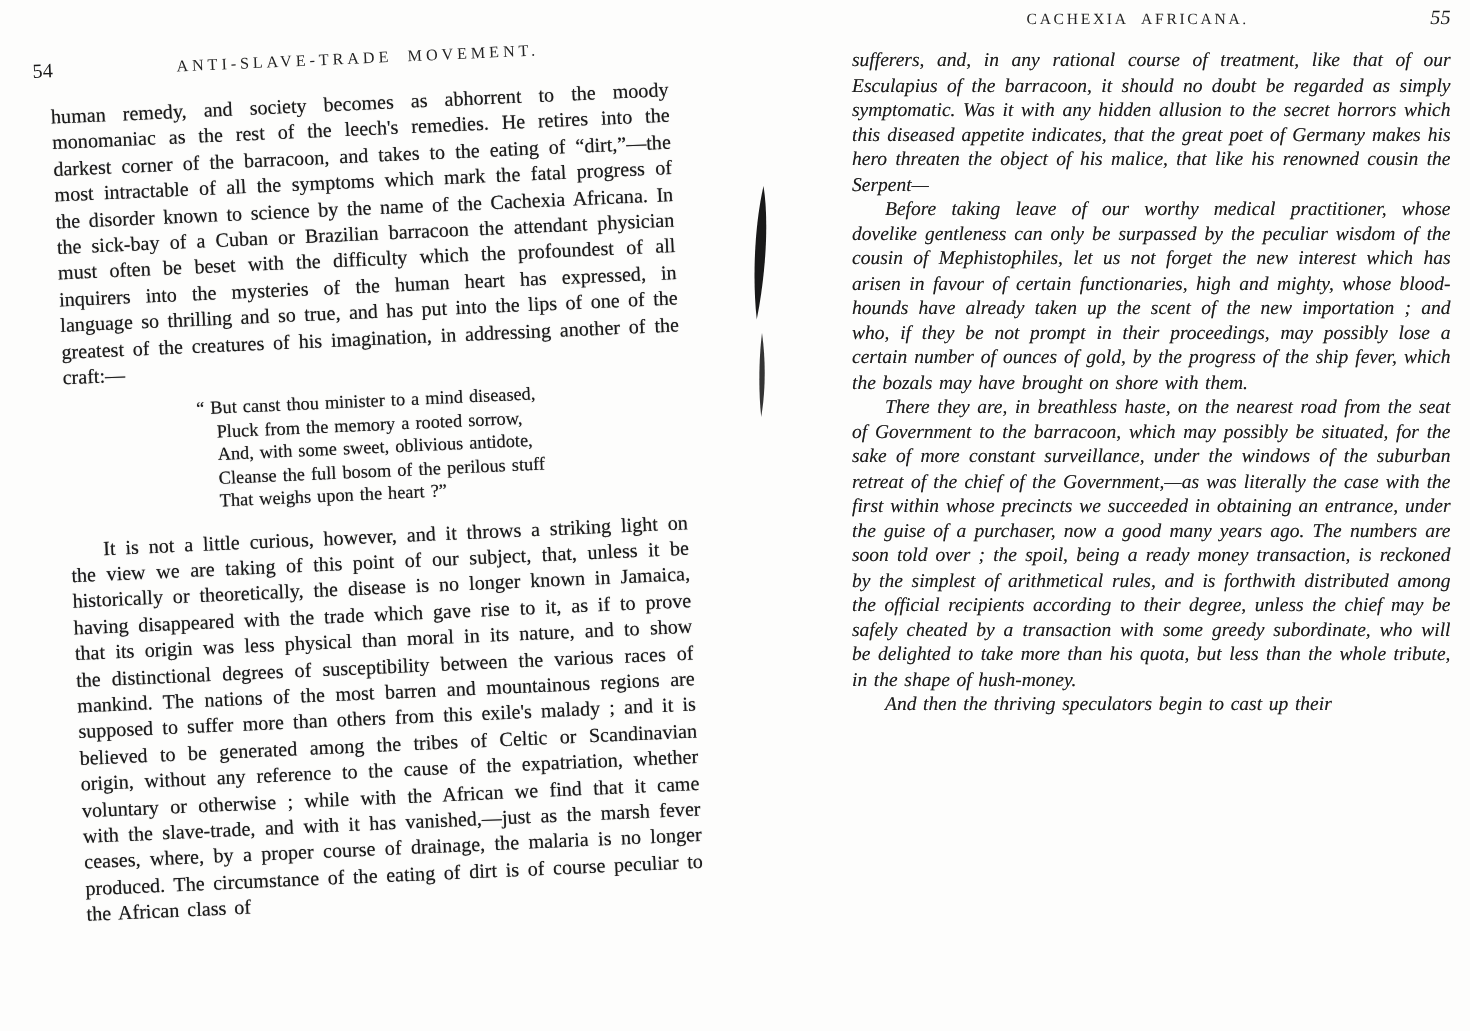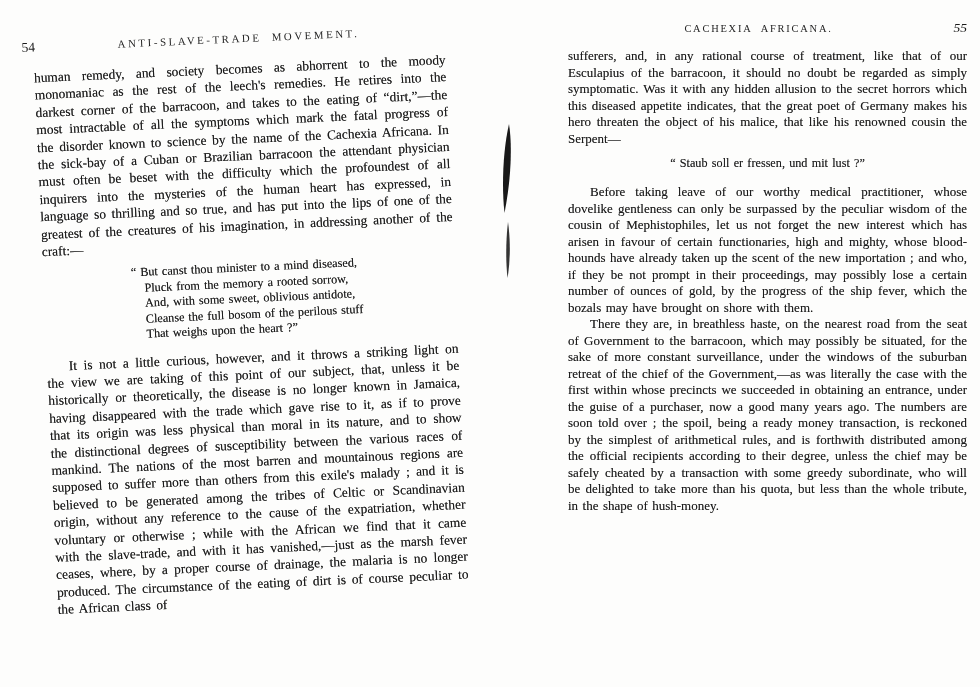--- a/index.html
+++ b/index.html
@@ -21,21 +21,21 @@
   }
   .page-left {
     left: 34px;
     top: 30px;
     width: 434px;
     transform: rotate(-2.55deg);
     transform-origin: 50% 50%;
   }
   .page-right {
     left: 550px;
-    top: 20px;
+    top: 4px;
     width: 417px;
   }
   .pagehead {
     display: flex;
     align-items: baseline;
     font-size: 11px;
     margin-bottom: 14px;
   }
   .page-right .pagehead { margin-bottom: 12px; }
   .running-header {
@@ -63,20 +63,21 @@
     text-shadow: 0 0 0.5px rgba(20,20,20,0.65);
   }
   .page-right .body-text {
     font-size: 13px;
     line-height: 16.5px;
     text-align: justify;
     word-spacing: 1.2px;
     width: 399px;
     margin-left: 18px;
     text-shadow: 0 0 0.35px rgba(25,25,25,0.5);
+    font-style: italic;
   }
   p.para {
     margin: 0;
   }
   p.para.indent {
     text-indent: 22px;
   }
   .poem {
     margin: 9px 0 11px 88px;
     font-size: 12.2px;
@@ -131,19 +132,19 @@
   </section>
 
   <section class="page page-right">
     <header class="pagehead">
       <span class="page-number"></span>
       <span class="running-header">CACHEXIA AFRICANA.</span>
       <span class="page-number num-right">55</span>
     </header>
     <div class="body-text">
       <p class="para">sufferers, and, in any rational course of treatment, like that of our Esculapius of the barracoon, it should no doubt be regarded as simply symptomatic. Was it with any hidden allusion to the secret horrors which this diseased appetite indicates, that the great poet of Germany makes his hero threaten the object of his malice, that like his renowned cousin the Serpent—</p>
-      <div class="german-quote">“ Staub soll er fressen, und mit lust ?”</div>
       <p class="para indent">Before taking leave of our worthy medical practitioner, whose dovelike gentleness can only be surpassed by the peculiar wisdom of the cousin of Mephistophiles, let us not forget the new interest which has arisen in favour of certain functionaries, high and mighty, whose blood-hounds have already taken up the scent of the new importation ; and who, if they be not prompt in their proceedings, may possibly lose a certain number of ounces of gold, by the progress of the ship fever, which the bozals may have brought on shore with them.</p>
       <p class="para indent">There they are, in breathless haste, on the nearest road from the seat of Government to the barracoon, which may possibly be situated, for the sake of more constant surveillance, under the windows of the suburban retreat of the chief of the Government,—as was literally the case with the first within whose precincts we succeeded in obtaining an entrance, under the guise of a purchaser, now a good many years ago. The numbers are soon told over ; the spoil, being a ready money transaction, is reckoned by the simplest of arithmetical rules, and is forthwith distributed among the official recipients according to their degree, unless the chief may be safely cheated by a transaction with some greedy subordinate, who will be delighted to take more than his quota, but less than the whole tribute, in the shape of hush-money.</p>
+      <p class="para indent">And then the thriving speculators begin to cast up their</p>
     </div>
   </section>
 
 </div>
 
 </body></html>

